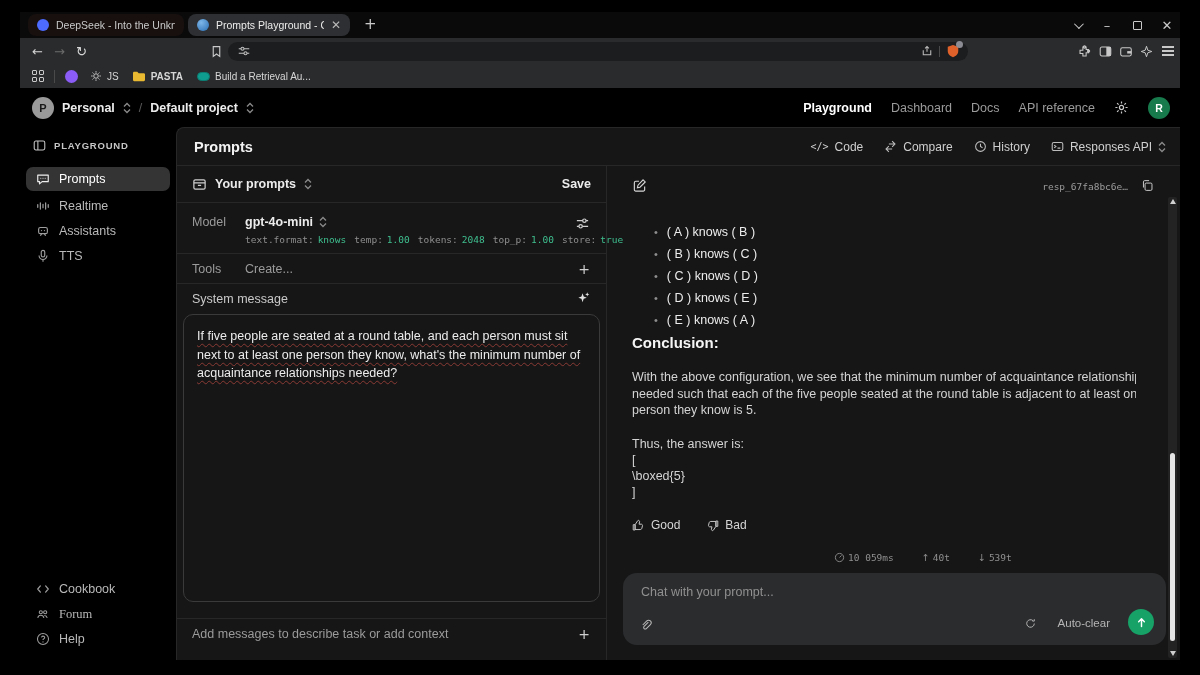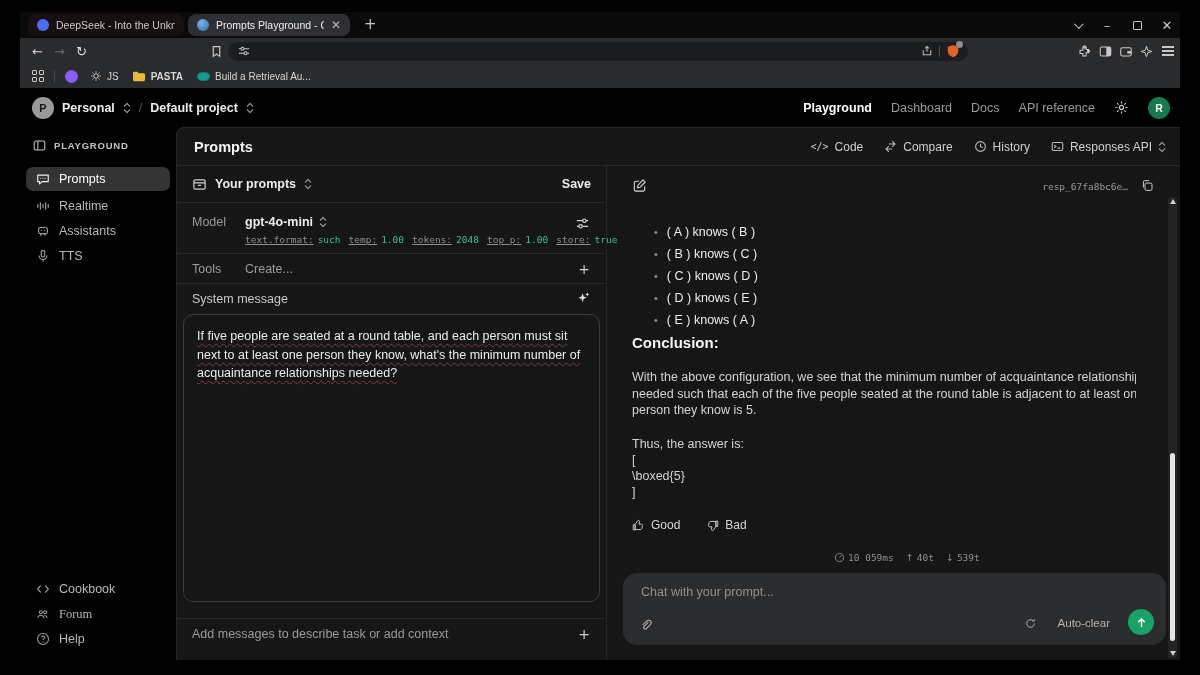--- a/index.html
+++ b/index.html
@@ -88,21 +88,21 @@
 
   .row-yourprompts { position:absolute; left:0; top:0; width:100%; height:37px; border-bottom:1px solid #272727;
                      display:flex; align-items:center; padding:0 15px; gap:8px; }
   .yp-label { font-size:12.5px; font-weight:600; color:#ececec; }
   .save-btn { margin-left:auto; font-size:12.5px; font-weight:600; color:#ececec; }
 
   .model-block { position:absolute; left:0; top:37px; width:100%; height:51px; border-bottom:1px solid #272727; }
   .lbl-dim { font-size:12.5px; color:#9b9b9b; }
   .model-name { font-size:12.5px; font-weight:600; color:#ececec; }
   .params { position:absolute; left:68px; top:31px; font-size:9.5px; display:flex; gap:8px; white-space:nowrap; }
-  .params .k { color:#8f8f8f;text-decoration:underline; }
+  .params .k { color:#8f8f8f; }
   .params .v { margin-left:4px; }
 
   .tools-row { position:absolute; left:0; top:88px; width:100%; height:30px; border-bottom:1px solid #272727; }
   .plusbtn { position:absolute; right:16px; top:50%; transform:translateY(-50%); color:#cfcfcf; font-size:14px; line-height:1; }
 
   .sysmsg-row { position:absolute; left:0; top:118px; width:100%; height:30px; }
   .sysmsg-box { position:absolute; left:6px; right:6px; top:148px; height:288px; border:1px solid #3a3a3a; border-radius:10px; padding:11px 13px; }
   .sysmsg-text { font-size:12.5px; line-height:16.5px; color:#ececec;
                  text-decoration:underline; text-decoration-style:wavy; text-decoration-color:#8a3a33;
                  text-decoration-thickness:1px; text-underline-offset:3px; }
@@ -120,21 +120,21 @@
   .blist li::before { content:"•"; color:#8f8f8f; font-size:11px; margin-right:9px; }
   .concl-h { position:absolute; left:0; top:140px; font-size:15px; font-weight:bold; color:#f5f5f5; }
   .concl-p { position:absolute; left:0; top:175px; width:518px; font-size:12.5px; line-height:16.5px; color:#d4d4d4; }
   .thus { position:absolute; left:0; top:243px; font-size:12.5px; color:#d4d4d4; }
   .ansline { position:absolute; left:0; font-size:12.5px; color:#d4d4d4; }
 
   .goodbad { position:absolute; left:24px; top:352px; display:flex; align-items:center; gap:26px; }
   .gb { display:flex; align-items:center; gap:6px; font-size:12px; color:#d6d6d6; }
   .gb svg { color:#c9c9c9; }
 
-  .stats { position:absolute; left:226px; top:386px; display:flex; align-items:center; gap:12px;
+  .stats { position:absolute; left:226px; top:386px; display:flex; align-items:center; gap:28px;
            font-size:9.5px; color:#8f8f8f; }
   .stat { display:flex; align-items:center; gap:3px; }
 
   .chatbox { position:absolute; left:15px; right:14px; top:407px; height:72px; background:#2b2c2e; border-radius:14px; }
   .chat-input { position:absolute; left:18px; top:12px; right:18px; background:transparent; border:none; outline:none;
                 font-size:12.5px; color:#ececec; font-family:inherit; }
   .chat-input::placeholder { color:#909090; }
   .clip-ic { position:absolute; left:16px; bottom:13px; color:#b8b8b8; }
   .autoclear { position:absolute; right:56px; bottom:16px; display:flex; align-items:center; gap:22px; font-size:11.5px; color:#b5b5b5; }
   .sendbtn { position:absolute; right:12px; bottom:10px; width:26px; height:26px; border-radius:50%; background:#17a268;
@@ -426,21 +426,21 @@
                   </svg>
               </span>
               <span style="position:absolute; right:16px; top:13px;">
                 <svg width="15" height="15" viewBox="0 0 16 16" stroke="#cfcfcf" stroke-width="1.3" fill="none">
                   <path d="M2 5h12M2 11h12"></path>
                     <circle cx="10" cy="5" r="1.8" fill="#161617"></circle>
                     <circle cx="6" cy="11" r="1.8" fill="#161617"></circle>
                 </svg>
               </span>
               <div class="params mono">
-                <span><span class="k">text.format:</span><span class="v pv" style="color: rgb(63, 191, 143);">such</span></span>
+                <span><span class="k">text.format:</span><span class="v pv" style="color: rgb(63, 191, 143);">knows</span></span>
                 <span><span class="k">temp:</span><span class="v pv" style="color: rgb(63, 191, 143);">1.00</span></span>
                 <span><span class="k">tokens:</span><span class="v pv" style="color: rgb(63, 191, 143);">2048</span></span>
                 <span><span class="k">top_p:</span><span class="v pv" style="color: rgb(63, 191, 143);">1.00</span></span>
                 <span><span class="k">store:</span><span class="v pv" style="color: rgb(63, 191, 143);">true</span></span>
               </div>
             </div>
 
             <div class="tools-row">
               <span class="lbl-dim" style="position:absolute; left:15px; top:8px;">Tools</span>
               <span class="lbl-dim" style="position:absolute; left:68px; top:8px;">Create...</span>

